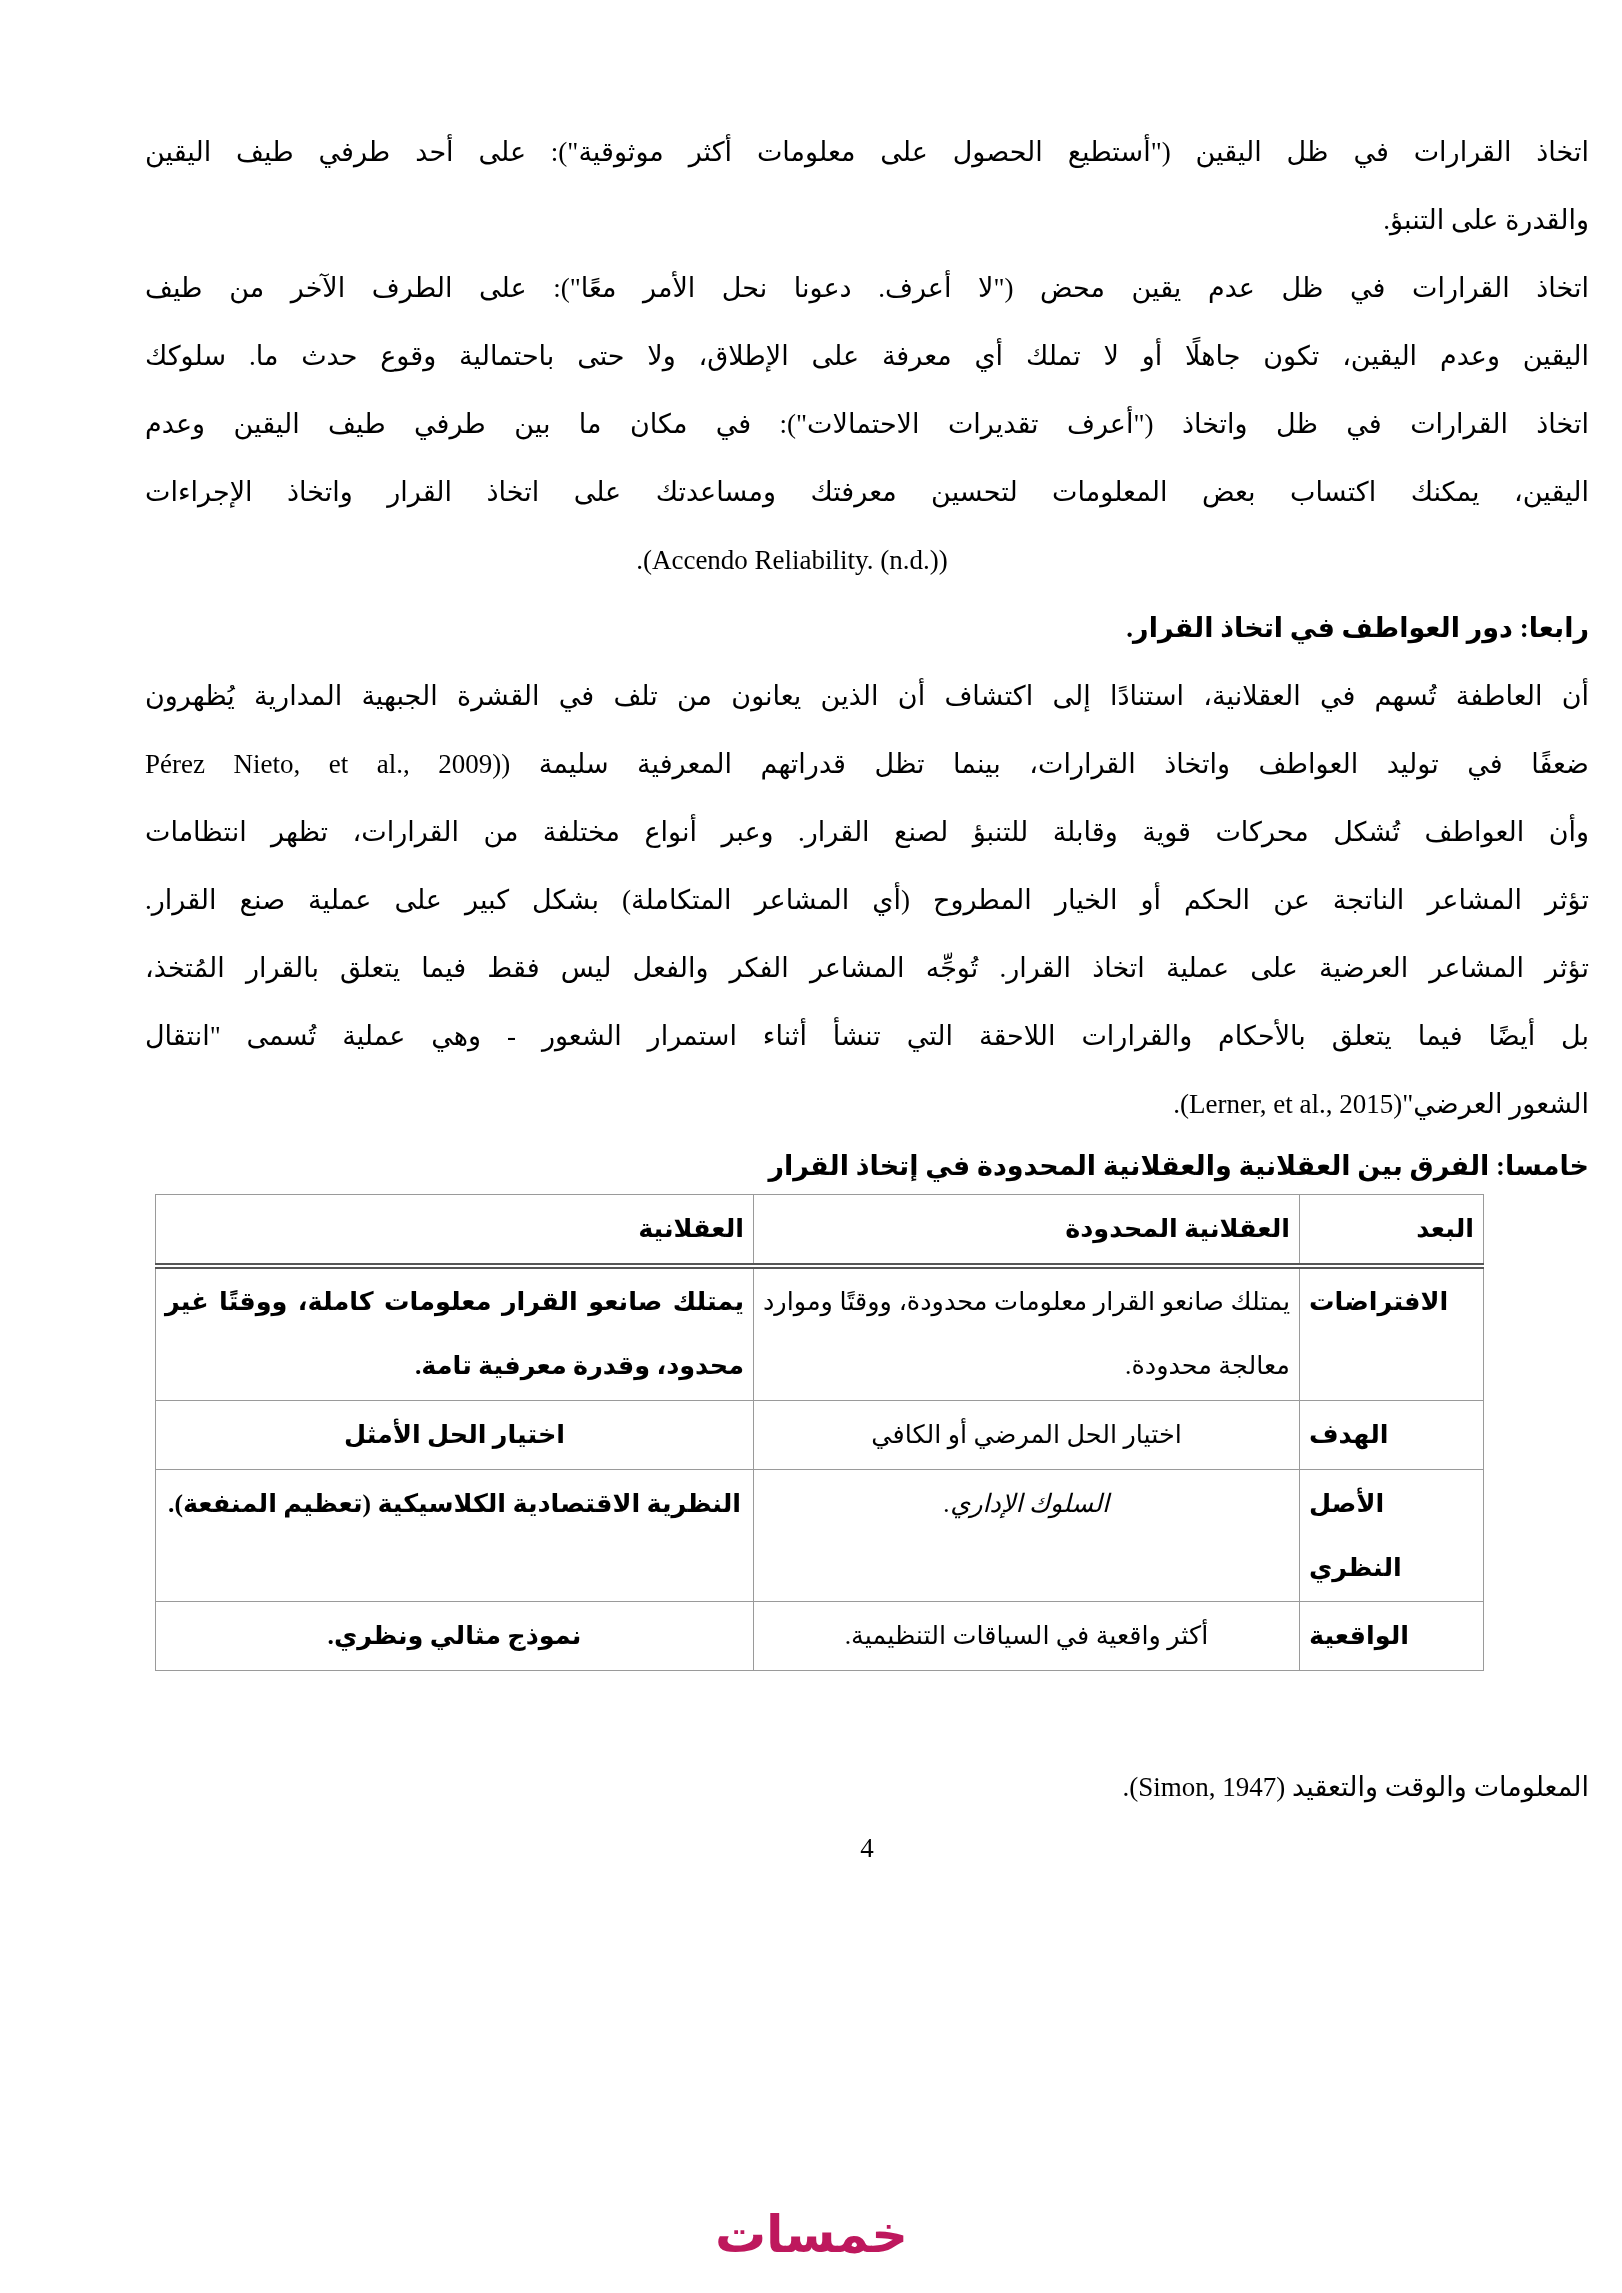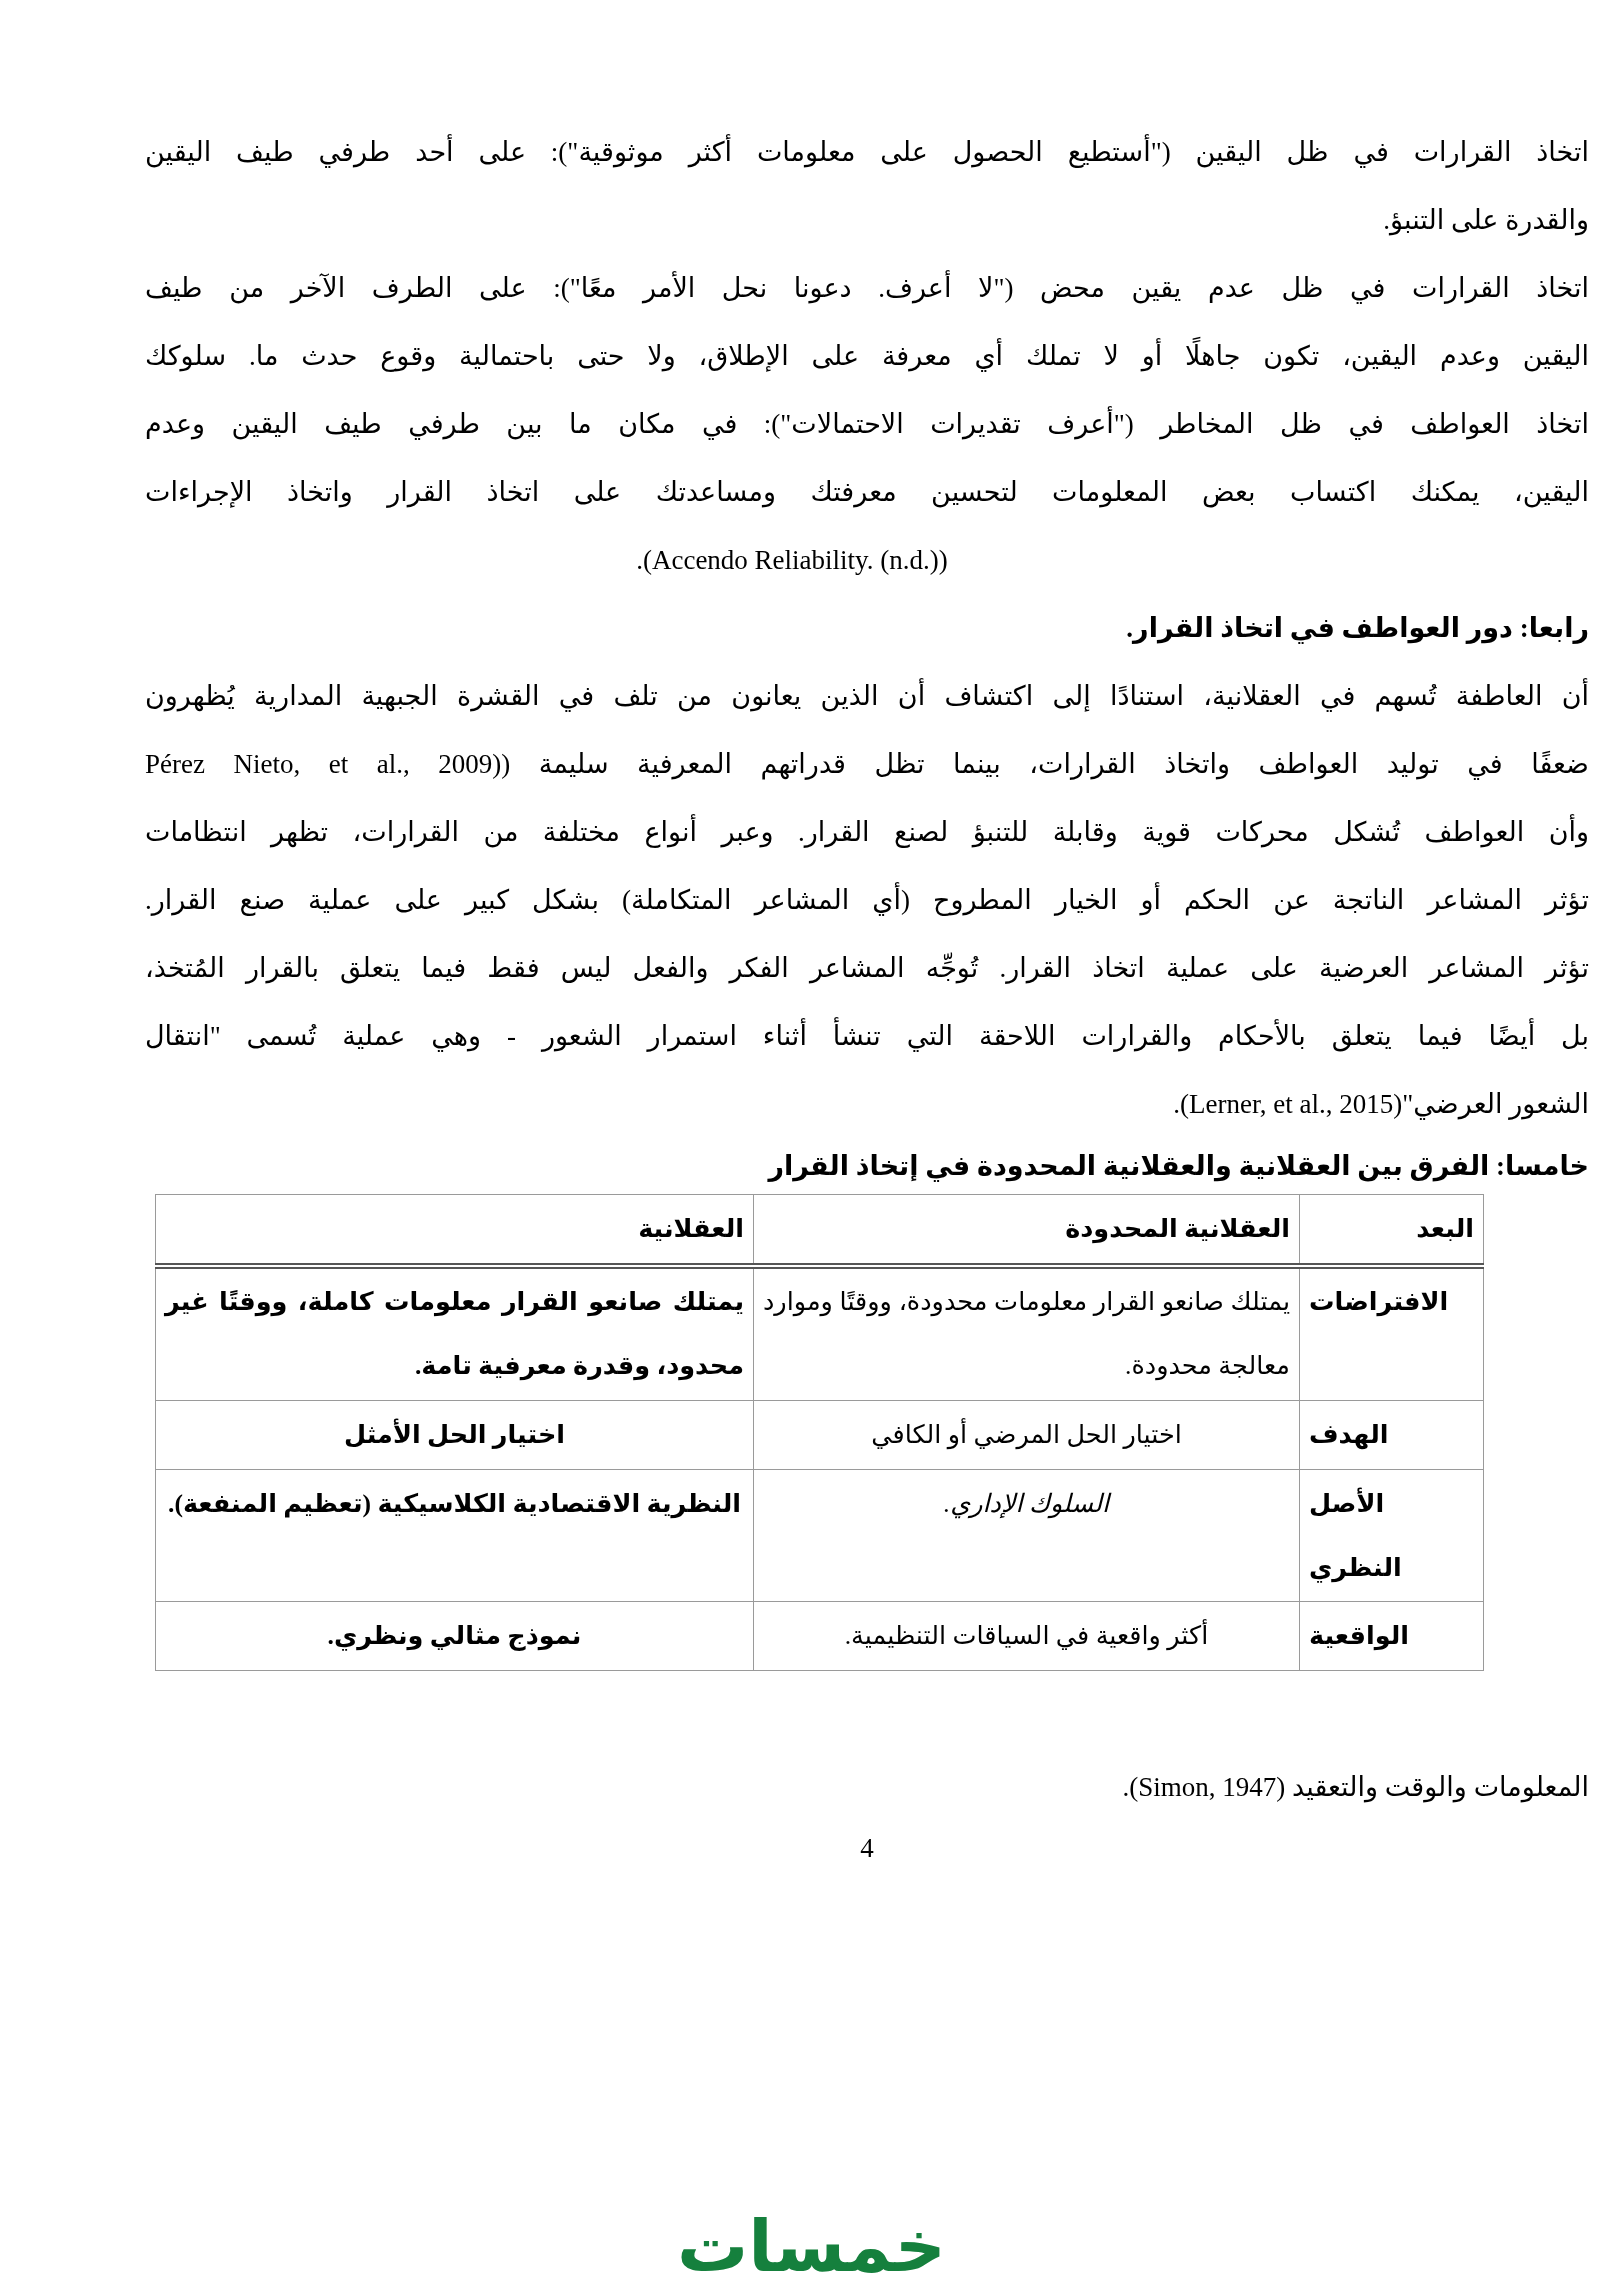--- a/index.html
+++ b/index.html
@@ -48,36 +48,36 @@
   .it  { font-style:italic; }
 
   .closing { margin-top:82px; }
   .pageno {
     text-align:center; font-size:27px; line-height:36px; margin-top:9px;
     font-family:"Liberation Serif","DejaVu Sans",sans-serif;
   }
   .wm {
     position:absolute; top:2205px; left:50%; transform:translateX(-50%);
     font-family:"DejaVu Sans",sans-serif; font-weight:bold;
-    font-size:71px; color:#15803d; letter-spacing:1.8px; direction:rtl;
+    font-size:51px; color:#be185d; letter-spacing:1.8px; direction:rtl;
   }
 </style>
 </head>
 <body>
 
 <div class="doc">
 
 
   <div class="ln j">اتخاذ القرارات في ظل اليقين ("أستطيع الحصول على معلومات أكثر موثوقية"): على أحد طرفي طيف اليقين</div>
   <div class="ln r">والقدرة على التنبؤ.</div>
 
   <div class="ln j">اتخاذ القرارات في ظل عدم يقين محض ("لا أعرف. دعونا نحل الأمر معًا"): على الطرف الآخر من طيف</div>
   <div class="ln j">اليقين وعدم اليقين، تكون جاهلًا أو لا تملك أي معرفة على الإطلاق، ولا حتى باحتمالية وقوع حدث ما. سلوكك</div>
 
-  <div class="ln j">اتخاذ العواطف في ظل المخاطر ("أعرف تقديرات الاحتمالات"): في مكان ما بين طرفي طيف اليقين وعدم</div>
+  <div class="ln j">اتخاذ القرارات في ظل واتخاذ ("أعرف تقديرات الاحتمالات"): في مكان ما بين طرفي طيف اليقين وعدم</div>
   <div class="ln j">اليقين، يمكنك اكتساب بعض المعلومات لتحسين معرفتك ومساعدتك على اتخاذ القرار واتخاذ الإجراءات</div>
   <div class="ln cite">⁦.(Accendo Reliability. (n.d.))⁩</div>
 
   <div class="ln hd">رابعا: دور العواطف في اتخاذ القرار.</div>
 
   <div class="ln j">أن العاطفة تُسهم في العقلانية، استنادًا إلى اكتشاف أن الذين يعانون من تلف في القشرة الجبهية المدارية يُظهرون</div>
   <div class="ln j">ضعفًا في توليد العواطف واتخاذ القرارات، بينما تظل قدراتهم المعرفية سليمة ⁦Pérez Nieto, et al., 2009))⁩</div>
   <div class="ln j">وأن العواطف تُشكل محركات قوية وقابلة للتنبؤ لصنع القرار. وعبر أنواع مختلفة من القرارات، تظهر انتظامات</div>
 
   <div class="ln j">تؤثر المشاعر الناتجة عن الحكم أو الخيار المطروح (أي المشاعر المتكاملة) بشكل كبير على عملية صنع القرار.</div>

